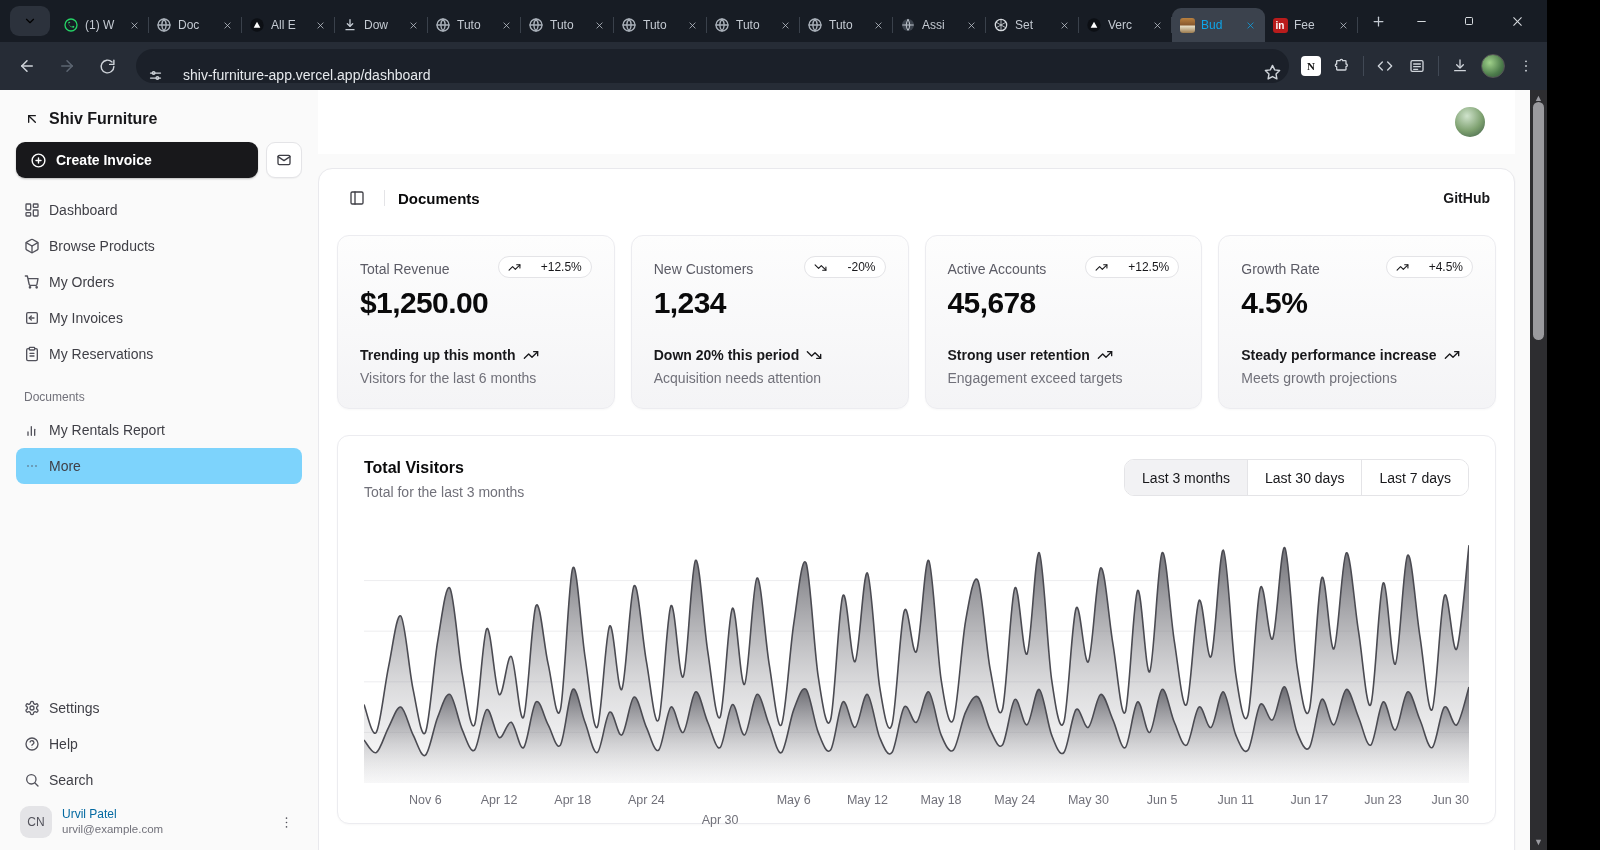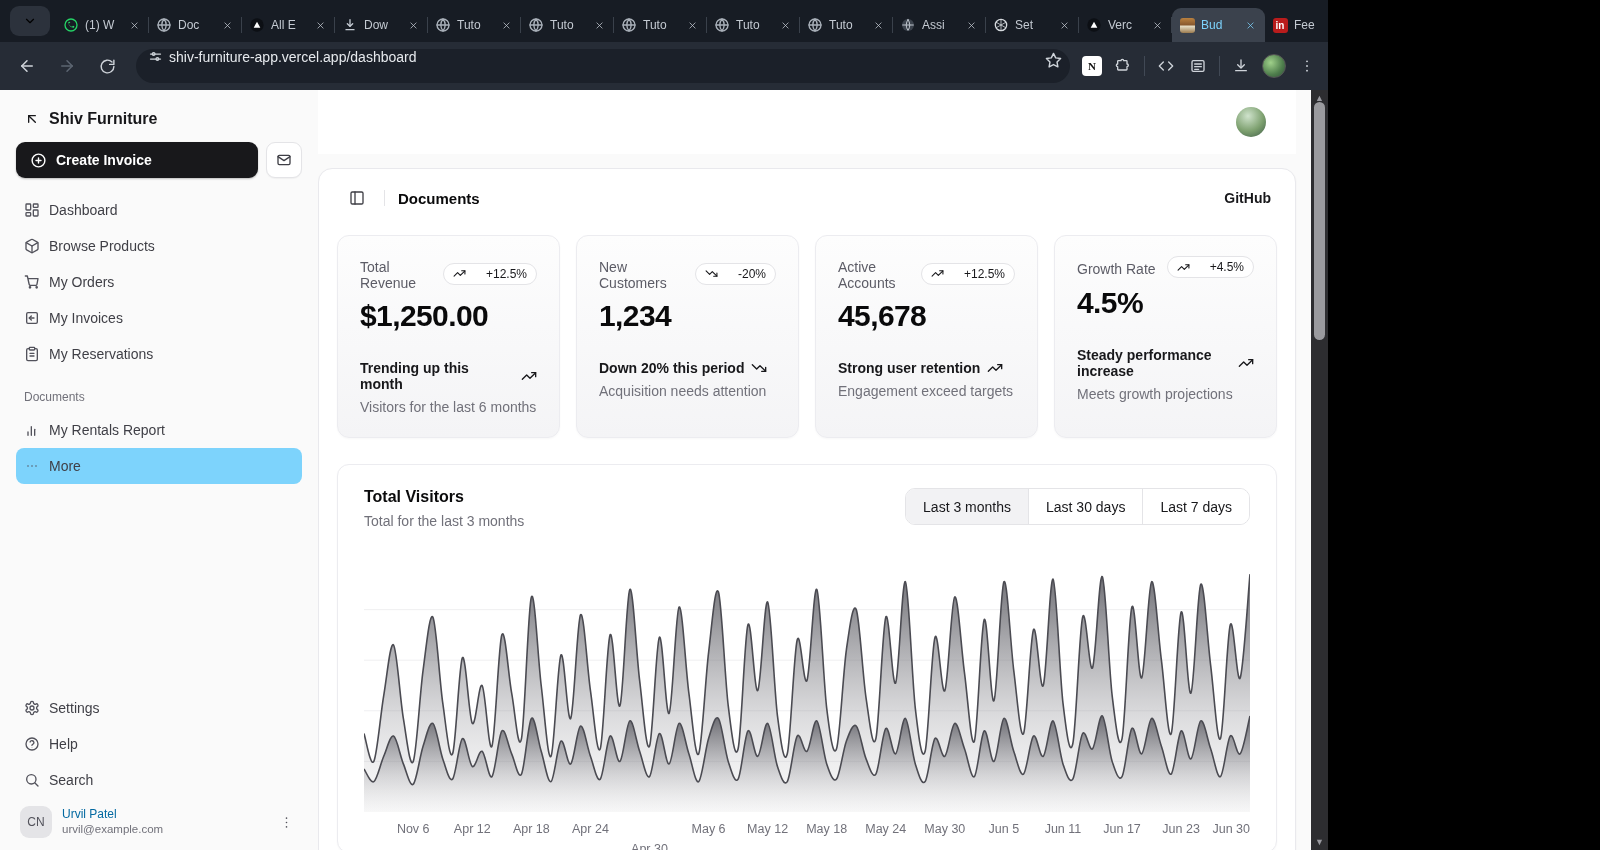--- a/index.html
+++ b/index.html
@@ -1,43 +1,43 @@
 <!DOCTYPE html>
 <html><head>
 <meta charset="utf-8">
 <style>
   *{box-sizing:border-box;margin:0;padding:0}
   html,body{width:1600px;height:850px;overflow:hidden;background:#000}
-  .screen{width:1328px;height:850px;position:relative;overflow:hidden;
+  .screen{width:1547px;height:850px;position:relative;overflow:hidden;
     font-family:"Liberation Sans",sans-serif;background:#fafafa}
 
   
   .tabstrip{height:42px;background:#171c24;display:flex;align-items:center;padding:0 10px;gap:6px}
   .tabsearch{width:40px;height:30px;border-radius:9px;background:#2c323c;display:flex;align-items:center;justify-content:center;flex:0 0 auto;cursor:pointer}
   .tabs{display:flex;align-items:flex-end;height:42px;flex:0 0 auto}
   .tab{width:93px;height:34px;margin-top:8px;display:flex;align-items:center;gap:6px;padding:0 7px;
     border-radius:9px 9px 0 0;color:#c4cad2;font-size:12px;position:relative;cursor:pointer}
   .tab:not(.active)::after{content:"";position:absolute;right:0;top:9px;height:16px;width:1px;background:#3a414b}
-  .tab.active{background:#3b424d;color:#7dd3fc}
+  .tab.active{background:#3b424d;color:#0ea5e9}
   .tab .lbl{flex:1;overflow:hidden;white-space:nowrap}
   .tab .cl{width:16px;height:16px;border-radius:4px;display:flex;align-items:center;justify-content:center;flex:0 0 auto}
   .tab .cl svg{width:9px;height:9px}
   .newtab{width:28px;height:28px;border-radius:6px;display:flex;align-items:center;justify-content:center;color:#c4cad2;cursor:pointer}
   .winctl{margin-left:auto;display:flex;gap:8px;align-items:center}
   .winbtn{width:40px;height:30px;display:flex;align-items:center;justify-content:center;color:#d6dade;cursor:pointer}
   .favicon{width:16px;height:16px;flex:0 0 auto;display:flex;align-items:center;justify-content:center}
   .favicon svg{width:15px;height:15px}
   .fav-shop{width:15px;height:15px;border-radius:3px;background:linear-gradient(180deg,#b9813f 0%,#8a5a2f 45%,#e5dcc4 55%,#9c7b4e 100%)}
   .fav-box{width:15px;height:15px;border-radius:3px;background:#fff;color:#111;font-weight:bold;font-size:11px;display:flex;align-items:center;justify-content:center;font-family:"Liberation Serif",serif}
   .fav-in{width:15px;height:15px;border-radius:3px;background:#b91c1c;color:#fff;font-weight:bold;font-size:10px;display:flex;align-items:center;justify-content:center}
 
   .toolbar{height:48px;background:#262c36;display:flex;align-items:center;padding:0 10px;gap:6px}
   .navbtn{width:34px;height:34px;border-radius:50%;display:flex;align-items:center;justify-content:center;color:#cfd4da;cursor:pointer}
   .navbtn.disabled{color:#5c6571}
-  .urlpill{flex:1;height:34px;border-radius:17px;background:#1b2029;display:flex;align-items:flex-start;gap:6px;padding:0 6px 0 12px;margin:0 6px;cursor:text}
+  .urlpill{flex:1;height:34px;border-radius:17px;background:#1b2029;display:flex;align-items:flex-end;gap:20px;padding:0 6px 0 12px;margin:0 6px;cursor:text}
   .urlpill .url{flex:1;color:#e6e9ed;font-size:14px}
   .toolicons{display:flex;align-items:center;gap:10px;color:#cfd4da}
   .sep{width:1px;height:20px;background:#414955}
   .tbicon{width:22px;height:22px;display:flex;align-items:center;justify-content:center;cursor:pointer}
   .avatar-mini{width:24px;height:24px;border-radius:50%;background:radial-gradient(circle at 35% 35%,#9fd08a,#4e7d4c 60%,#2e4f3a);border:1px solid #555;cursor:pointer}
 
   svg.ic{width:16px;height:16px;stroke:currentColor;fill:none;stroke-width:2;stroke-linecap:round;stroke-linejoin:round;display:block}
 
   
   .app{display:flex;height:760px;position:relative}

